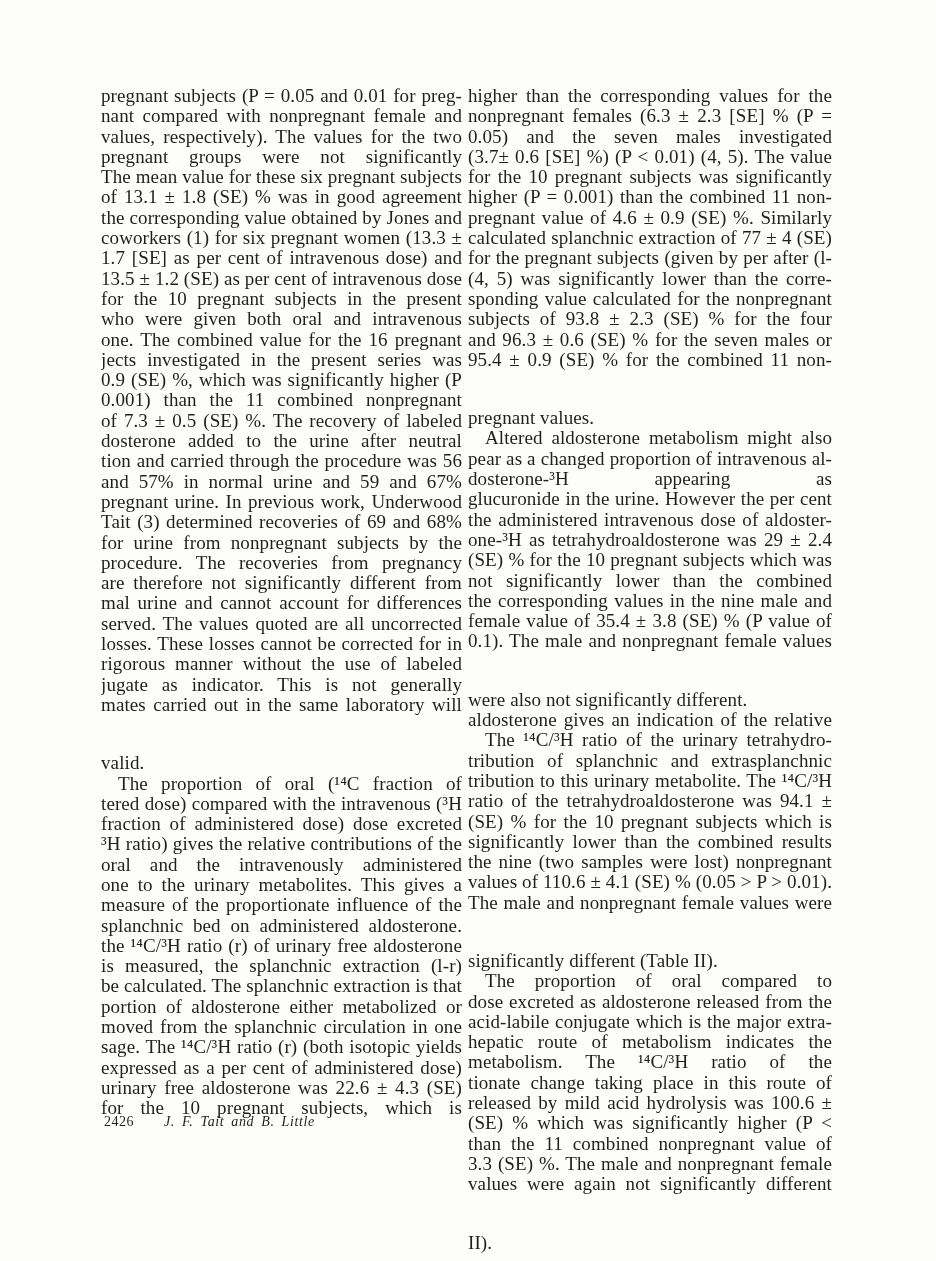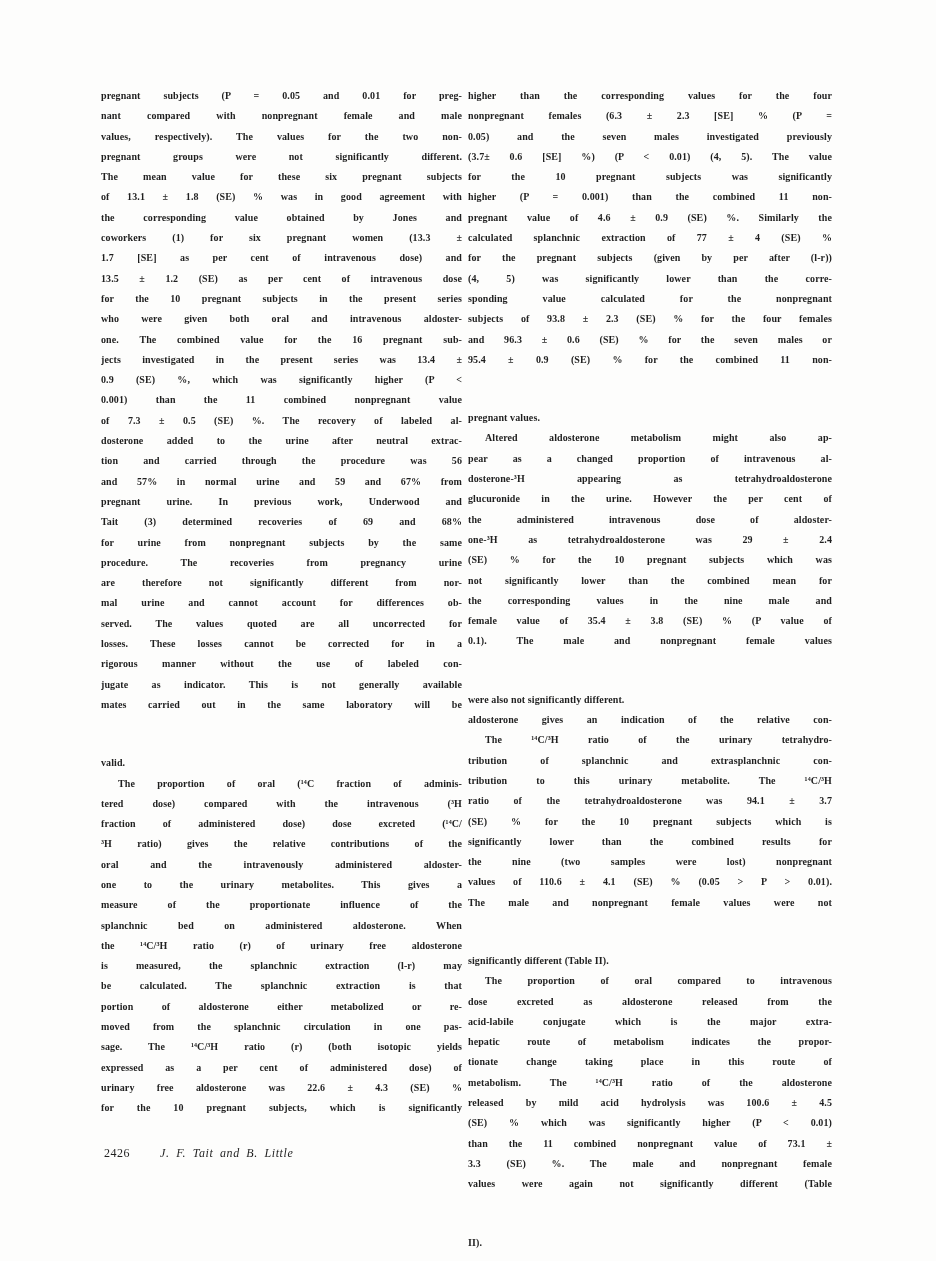--- a/index.html
+++ b/index.html
@@ -15,24 +15,23 @@
     font-family: "Liberation Serif", "DejaVu Serif", serif;
     color: #1f1f1f;
   }
   .page {
     position: absolute;
     inset: 0;
   }
   .text-column {
     position: absolute;
     top: 86px;
-    font-size: 10px;
+    font-size: 19px;
     line-height: 20.3px;
     letter-spacing: 0.1px;
-    font-weight: bold;
   }
   .col-left {
     left: 101px;
     width: 361px;
   }
   .col-right {
     left: 468px;
     width: 364px;
   }
   .line {
@@ -46,24 +45,23 @@
     text-align-last: left;
     margin-top: 38px;
   }
   .line.indent {
     text-indent: 17px;
   }
   .footer {
     position: absolute;
     left: 104px;
     top: 1111px;
-    font-size: 12px;
+    font-size: 14px;
     line-height: 22px;
     white-space: nowrap;
-    margin-top: 31px;
   }
   .footer .page-number {
     font-style: normal;
     letter-spacing: 0.5px;
   }
   .footer .authors {
     font-style: italic;
     margin-left: 30px;
     letter-spacing: 0.6px;
     word-spacing: 3px;
@@ -162,22 +160,22 @@
       <div class="line">(SE) % for the 10 pregnant subjects which is</div>
       <div class="line">significantly lower than the combined results for</div>
       <div class="line">the nine (two samples were lost) nonpregnant</div>
       <div class="line">values of 110.6 ± 4.1 (SE) % (0.05 &gt; P &gt; 0.01).</div>
       <div class="line">The male and nonpregnant female values were not</div>
       <div class="line para-end">significantly different (Table II).</div>
       <div class="line indent">The proportion of oral compared to intravenous</div>
       <div class="line">dose excreted as aldosterone released from the</div>
       <div class="line">acid-labile conjugate which is the major extra-</div>
       <div class="line">hepatic route of metabolism indicates the propor-</div>
+      <div class="line">metabolism. The ¹⁴C/³H ratio of the aldosterone</div>
       <div class="line">tionate change taking place in this route of</div>
-      <div class="line">metabolism. The ¹⁴C/³H ratio of the aldosterone</div>
       <div class="line">released by mild acid hydrolysis was 100.6 ± 4.5</div>
       <div class="line">(SE) % which was significantly higher (P &lt; 0.01)</div>
       <div class="line">than the 11 combined nonpregnant value of 73.1 ±</div>
       <div class="line">3.3 (SE) %. The male and nonpregnant female</div>
       <div class="line">values were again not significantly different (Table</div>
       <div class="line para-end">II).</div>
     </div>
 
   <div class="footer">
     <span class="page-number">2426</span><span class="authors">J. F. Tait and B. Little</span>

